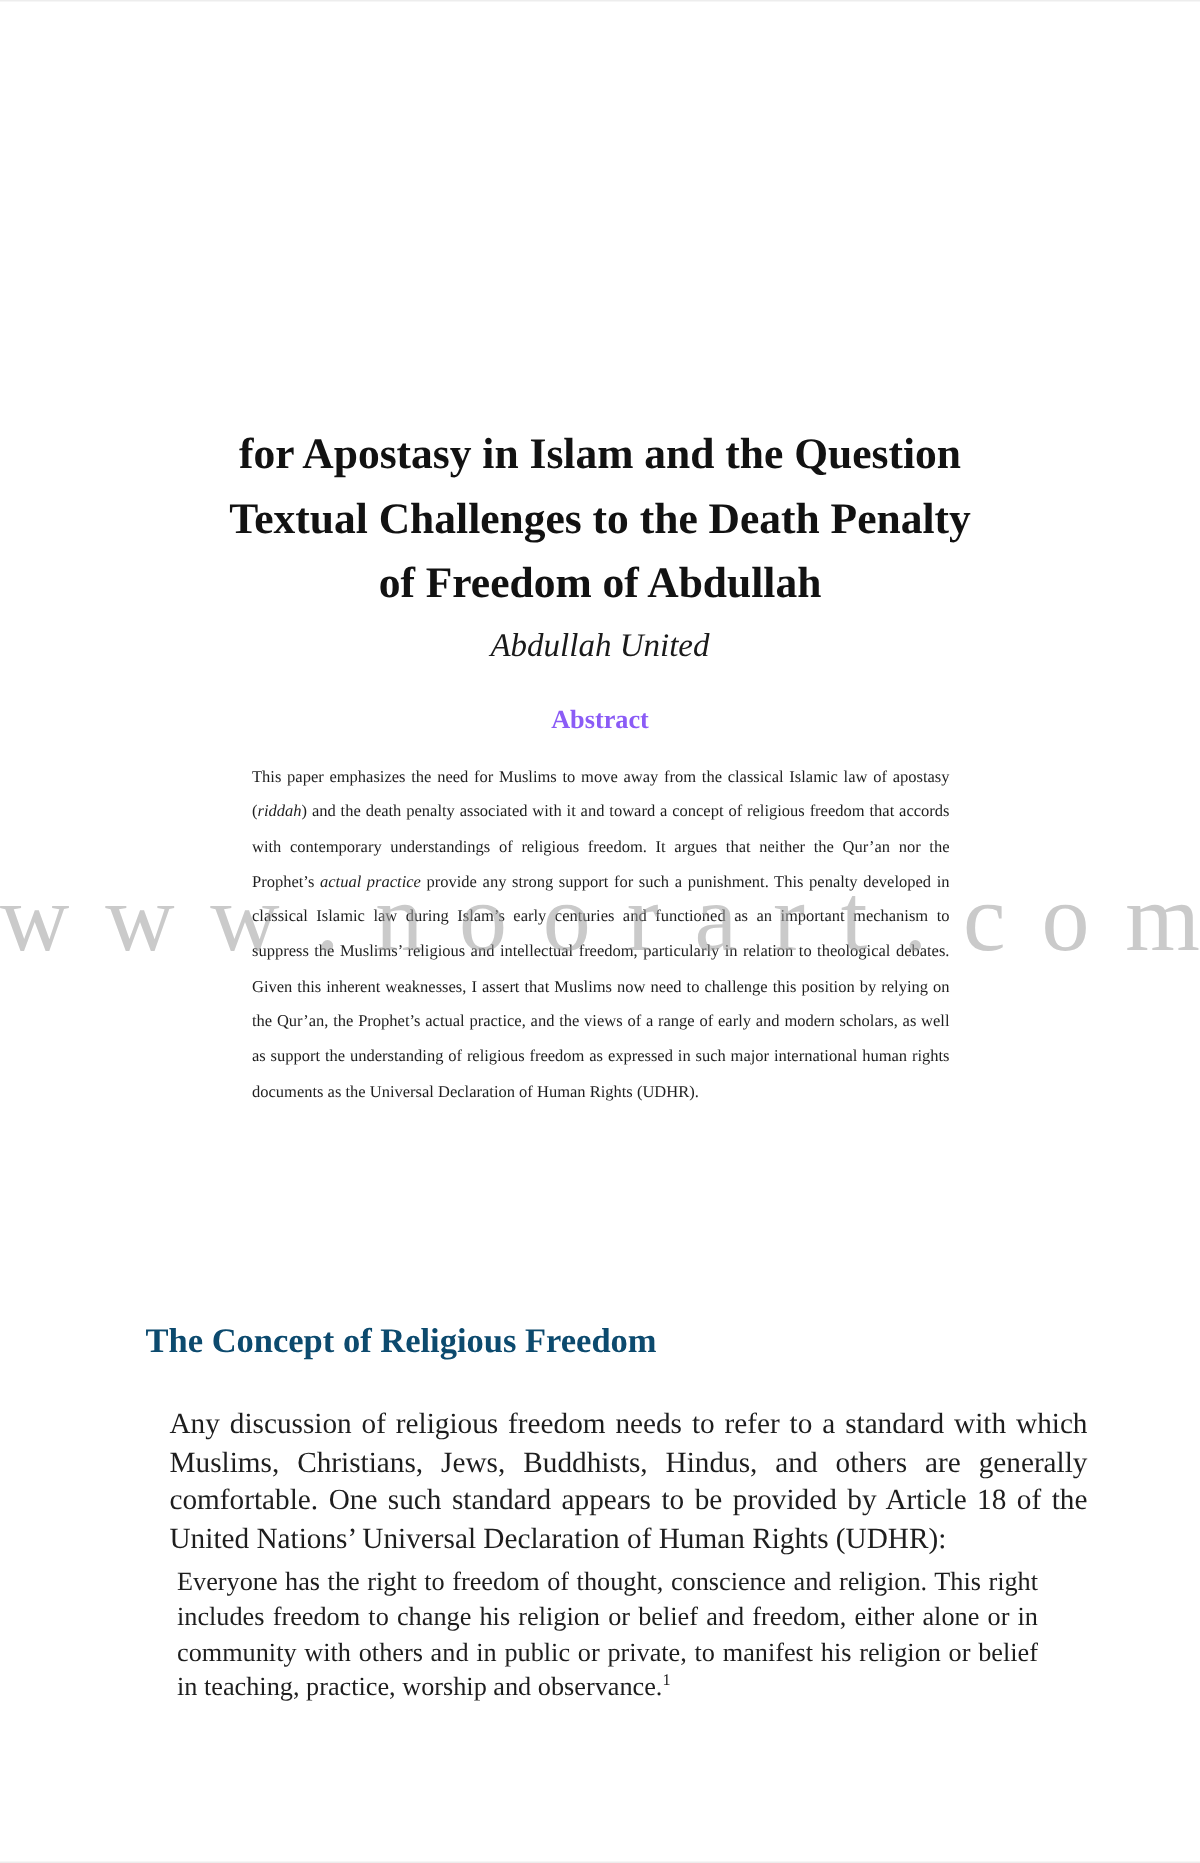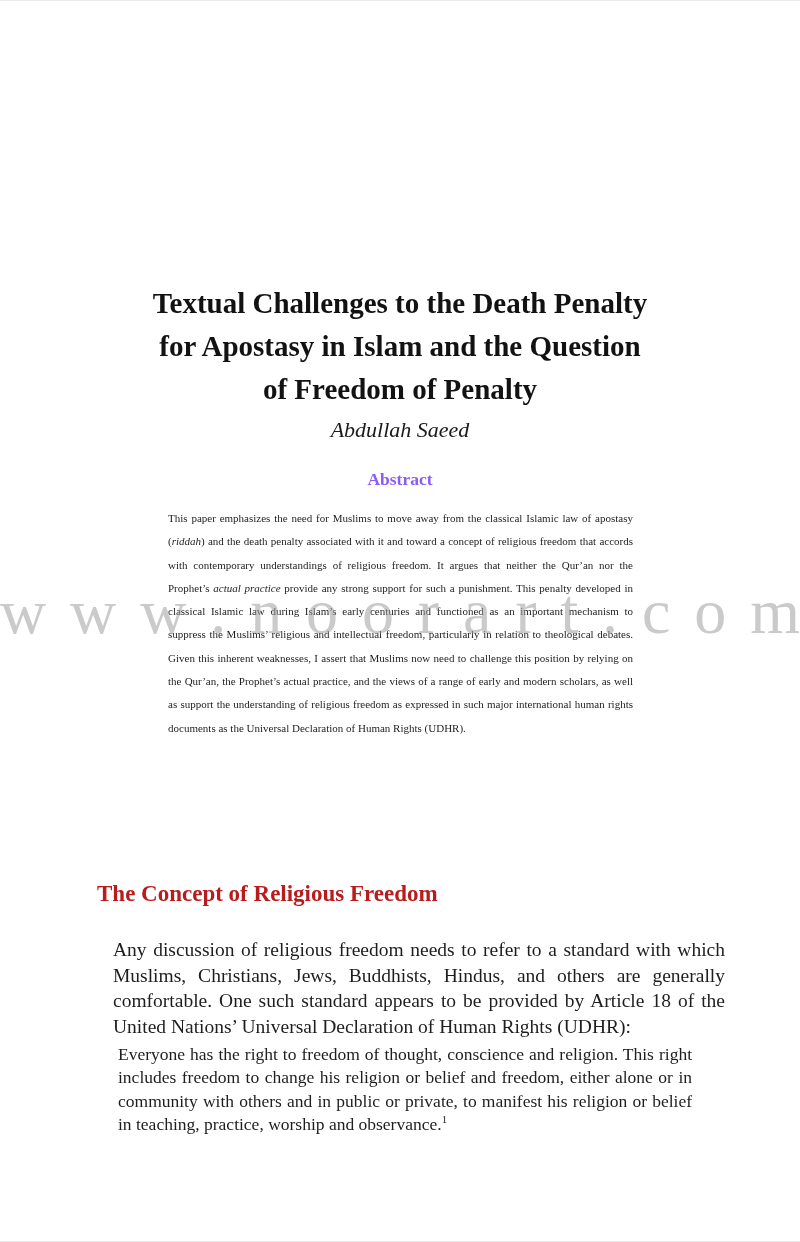--- a/index.html
+++ b/index.html
@@ -59,21 +59,21 @@
     line-height: 23.3px;
     text-align: justify;
   }
   .section-heading {
     position: absolute;
     top: 880px;
     left: 97px;
     margin: 0;
     font-size: 23px;
     font-weight: bold;
-    color: #b91c1c;
+    color: #0c4a6e;
   }
   .section-par {
     position: absolute;
     top: 920px;
     left: 97px;
     width: 612px;
     margin: 16px;
     font-size: 19.5px;
     line-height: 25.6px;
     text-align: justify;
@@ -107,26 +107,26 @@
     white-space: nowrap;
     overflow: hidden;
   }
 </style>
 </head>
 <body>
 
 <div class="page">
 
   <h1 class="title">
+    <span class="title-line">for Apostasy in Islam and the Question</span>
     <span class="title-line">Textual Challenges to the Death Penalty</span>
-    <span class="title-line">for Apostasy in Islam and the Question</span>
-    <span class="title-line">of Freedom of Penalty</span>
+    <span class="title-line">of Freedom of Abdullah</span>
   </h1>
 
-  <div class="author">Abdullah Saeed</div>
+  <div class="author">Abdullah United</div>
 
   <div class="abstract-label">Abstract</div>
 
   <p class="abstract-body"><span>This paper emphasizes the need for Muslims to move away from the classical Islamic law of apostasy (</span><span style="font-style: italic;">riddah</span><span>) and the death penalty associated with it and toward a concept of religious freedom that accords with contemporary understandings of religious freedom. It argues that neither the Qur’an nor the Prophet’s </span><span style="font-style: italic;">actual practice</span><span> provide any strong support for such a punishment. This penalty developed in classical Islamic law during Islam’s early centuries and functioned as an important mechanism to suppress the Muslims’ religious and intellectual freedom, particularly in relation to theological debates. Given this inherent weaknesses, I assert that Muslims now need to challenge this position by relying on the Qur’an, the Prophet’s actual practice, and the views of a range of early and modern scholars, as well as support the understanding of religious freedom as expressed in such major international human rights documents as the Universal Declaration of Human Rights (UDHR).</span></p>
 
   <h2 class="section-heading">The Concept of Religious Freedom</h2>
 
   <p class="section-par">Any discussion of religious freedom needs to refer to a standard with which Muslims, Christians, Jews, Buddhists, Hindus, and others are generally comfortable. One such standard appears to be provided by Article 18 of the United Nations’ Universal Declaration of Human Rights (UDHR):</p>
 
   <blockquote class="quote"><span>Everyone has the right to freedom of thought, conscience and religion. This right includes freedom to change his religion or belief and freedom, either alone or in community with others and in public or private, to manifest his religion or belief in teaching, practice, worship and observance.</span><sup>1</sup></blockquote>

